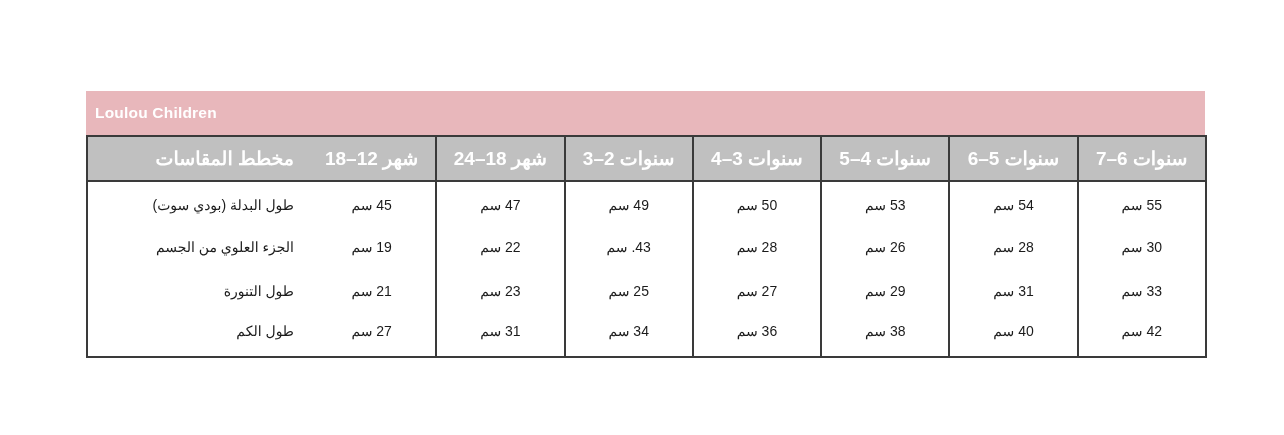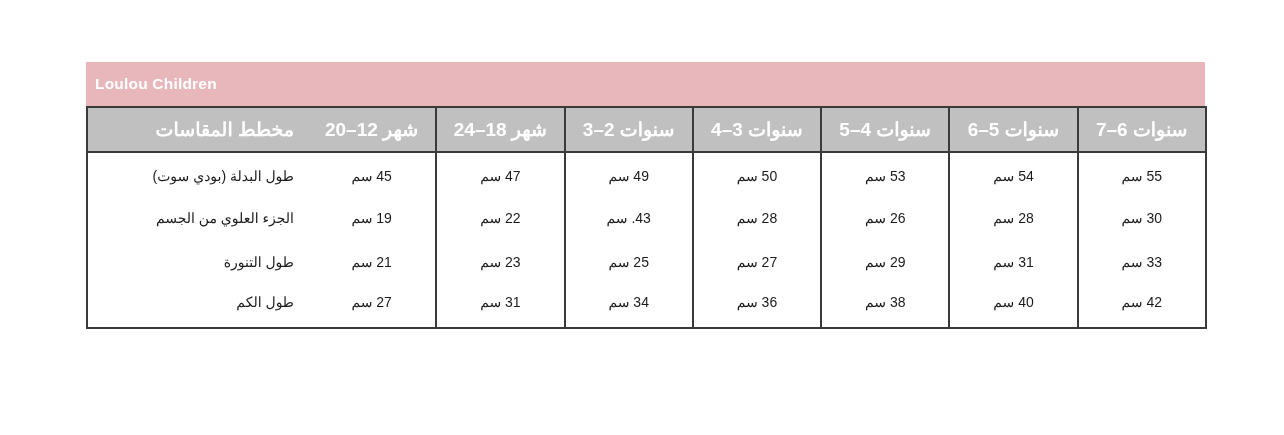--- a/index.html
+++ b/index.html
@@ -22,20 +22,21 @@
   }
 
   
   .brand-banner {
     height: 44px;
     background: #e8b7bb;
     display: flex;
     align-items: center;
     padding: 0 0 0 9px;
     box-sizing: border-box;
+    margin-top: 29px;
   }
   .brand-title {
     color: #ffffff;
     font-size: 15.5px;
     font-weight: bold;
     letter-spacing: 0.2px;
     line-height: 1;
   }
 
   
@@ -114,21 +115,21 @@
         <col class="data-col">
         <col class="data-col">
         <col class="data-col">
       <col class="data-col">
         <col class="data-col">
         <col class="data-col">
     </colgroup>
     <thead>
       <tr>
         <th class="label-head">مخطط المقاسات</th>
-        <th>شهر 12–20</th>
+        <th>شهر 12–18</th>
         <th>شهر 18–24</th>
         <th>سنوات 2–3</th>
         <th>سنوات 3–4</th>
         <th>سنوات 4–5</th>
         <th>سنوات 5–6</th>
         <th>سنوات 6–7</th>
       </tr>
     </thead>
     <tbody>
 

